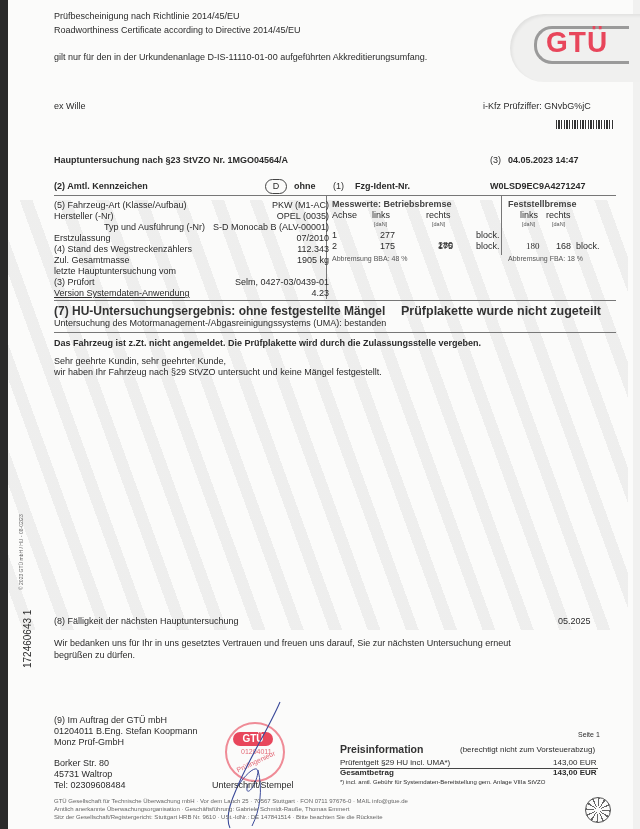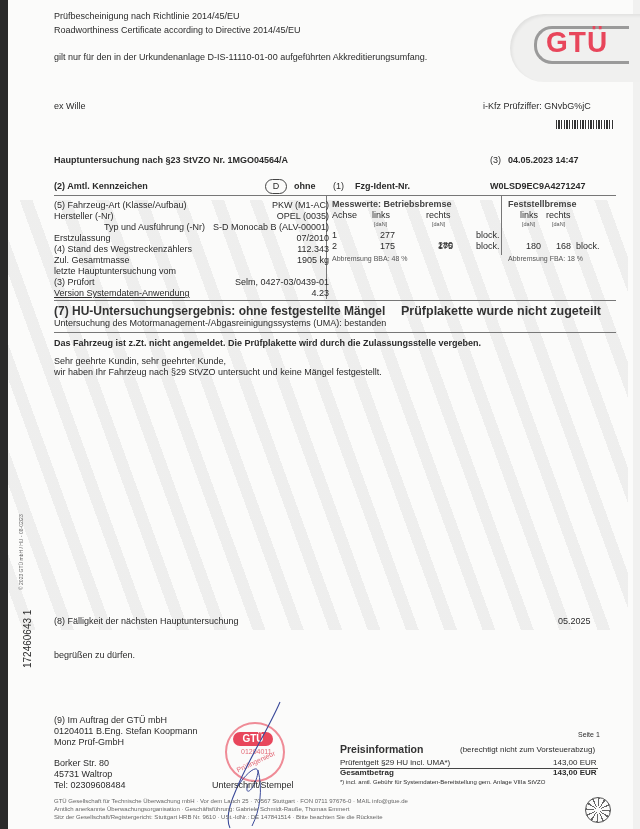--- a/index.html
+++ b/index.html
@@ -158,41 +158,42 @@
     <div class="abs t10" style="left:430px;top:241px;">175</div>
     <div class="abs t10" style="left:468px;top:241px;">block.</div>
 
     <div class="abs small" style="left:324px;top:254px;">Abbremsung BBA: 48 %</div>
 
     <div class="abs t10 bold" style="left:500px;top:199px;color:#444;">Feststellbremse</div>
     <div class="abs t10" style="left:512px;top:210px;">links</div>
     <div class="abs t10" style="left:538px;top:210px;">rechts</div>
     <div class="abs small" style="left:514px;top:220px;font-size:5.5px;">[daN]</div>
     <div class="abs small" style="left:544px;top:220px;font-size:5.5px;">[daN]</div>
-    <div class="abs t10" style="left:518px;top:241px;">180</div>
+    <div class="abs t10" style="left:518px;top:241px;font-family:Liberation Serif, serif;">180</div>
     <div class="abs t10" style="left:548px;top:241px;">168</div>
     <div class="abs t10" style="left:568px;top:241px;">block.</div>
     <div class="abs small" style="left:500px;top:254px;">Abbremsung FBA: 18 %</div>
   </div>
 
   <div class="hline" style="left:46px;top:300px;width:562px;"></div>
 
   <div class="abs bold" style="left:46px;top:304px;font-size:12px;line-height:15px;color:#333;">(7) HU-Untersuchungsergebnis: ohne festgestellte Mängel</div>
   <div class="abs t10" style="left:46px;top:318px;">Untersuchung des Motormanagement-/Abgasreinigungssystems (UMA): bestanden</div>
   <div class="abs bold" style="left:393px;top:304px;font-size:12.5px;line-height:15px;color:#333;">Prüfplakette wurde nicht zugeteilt</div>
   <div class="hline" style="left:46px;top:332px;width:562px;"></div>
   <div class="abs t10 bold" style="left:46px;top:338px;">Das Fahrzeug ist z.Zt. nicht angemeldet. Die Prüfplakette wird durch die Zulassungsstelle vergeben.</div>
   <div class="abs t10" style="left:46px;top:356px;">Sehr geehrte Kundin, sehr geehrter Kunde,</div>
   <div class="abs t10" style="left:46px;top:367px;">wir haben Ihr Fahrzeug nach §29 StVZO untersucht und keine Mängel festgestellt.</div>
 
   <div class="side-text t10" style="left:14px;top:668px;font-size:10px;">172460643 1</div>
   <div class="side-text" style="left:10px;top:590px;font-size:5px;color:#666;">© 2023 GTÜ mbH / HU - 08-02/23</div>
 
   <div class="abs t10" style="left:46px;top:616px;">(8) Fälligkeit der nächsten Hauptuntersuchung</div>
   <div class="abs t10" style="left:550px;top:616px;">05.2025</div>
+  <div class="abs t10" style="left:46px;top:638px;">Wir bedanken uns für Ihr in uns gesetztes Vertrauen und freuen uns darauf, Sie zur nächsten Untersuchung erneut</div>
   <div class="abs t10" style="left:46px;top:650px;">begrüßen zu dürfen.</div>
 
   <div class="abs t10" style="left:46px;top:715px;">(9) Im Auftrag der GTÜ mbH</div>
   <div class="abs t10" style="left:46px;top:726px;">01204011 B.Eng. Stefan Koopmann</div>
   <div class="abs t10" style="left:46px;top:737px;">Monz Prüf-GmbH</div>
   <div class="abs t10" style="left:46px;top:758px;">Borker Str. 80</div>
   <div class="abs t10" style="left:46px;top:769px;">45731 Waltrop</div>
   <div class="abs t10" style="left:46px;top:780px;">Tel: 02309608484</div>
 
   <div class="stamp">

